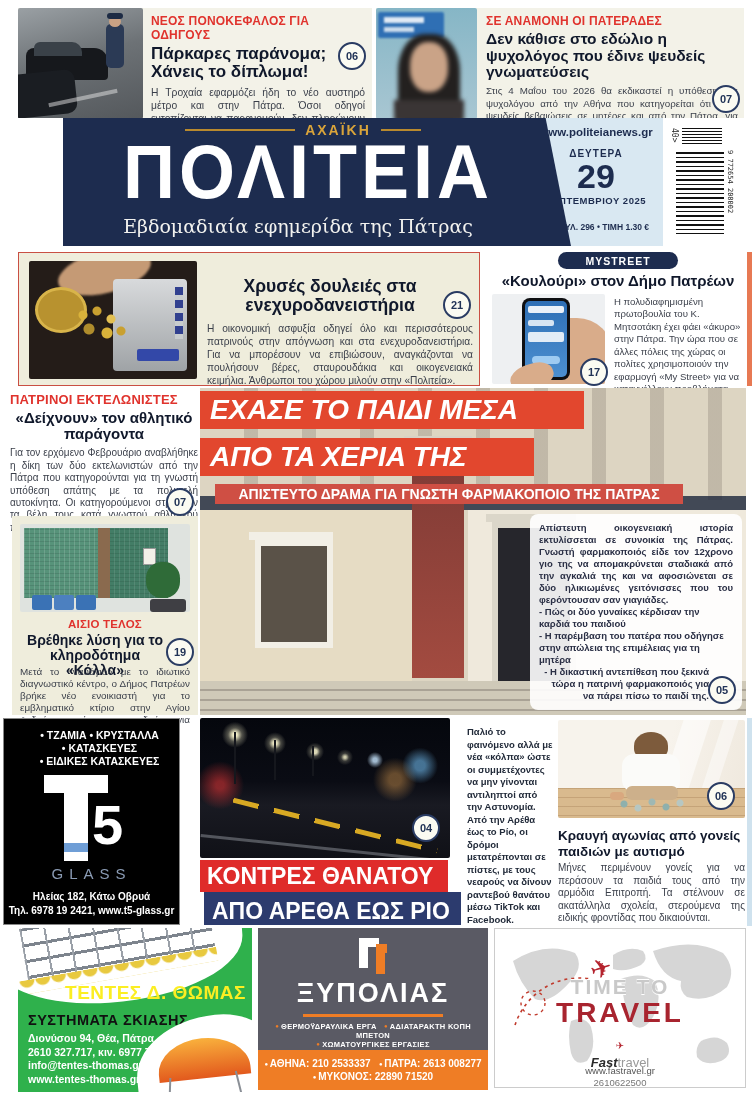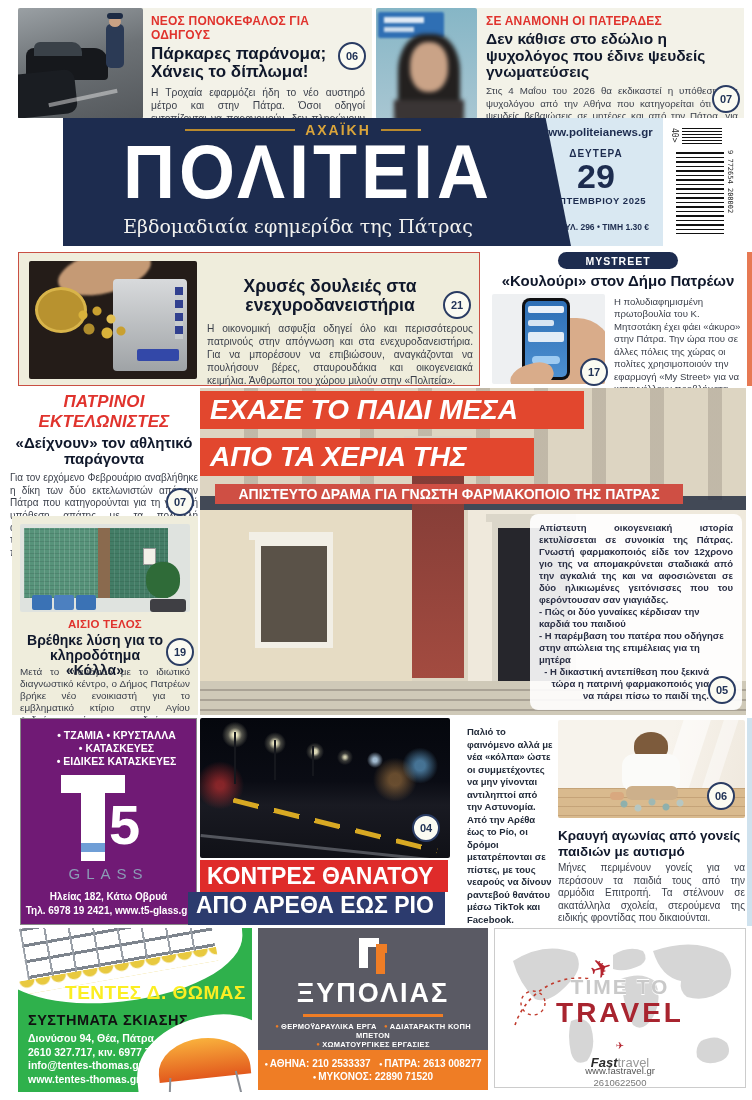--- a/index.html
+++ b/index.html
@@ -127,21 +127,21 @@
       <div class="abs" style="left:36px;top:38px;width:36px;height:10px;background:rgba(255,255,255,.85);border-radius:2px;"></div>
       <div class="abs" style="left:40px;top:62px;width:28px;height:8px;background:#9ecbf2;border-radius:4px;"></div>
       <div class="abs" style="left:18px;bottom:-6px;width:44px;height:26px;background:#d9ac8a;border-radius:45%;transform:rotate(-18deg);"></div>
     </div>
     <div class="badge" style="left:90px;top:106px;">17</div>
     <div class="bd" style="position:absolute;left:124px;top:44px;width:130px;font-size:9.6px;line-height:1.3;text-align:left;">Η πολυδιαφημισμένη πρωτοβουλία του Κ. Μητσοτάκη έχει φάει «άκυρο» στην Πάτρα. Την ώρα που σε άλλες πόλεις της χώρας οι πολίτες χρησιμοποιούν την εφαρμογή «My Street» για να καταγγέλλουν προβλήματα, στην Αχαϊκή πρωτεύουσα το σύστημα παραμένει ανενεργό.</div>
   </div>
   <div class="abs" style="left:747px;top:252px;width:5px;height:134px;background:#e77953;"></div>
 
   <div class="abs" style="left:10px;top:392px;width:188px;height:122px;">
-    <div class="k" style="text-align:center;font-size:17px;font-style:italic;">ΠΑΤΡΙΝΟΙ ΕΚΤΕΛΩΝΙΣΤΕΣ</div>
+    <div class="k" style="text-align:left;font-size:13px;">ΠΑΤΡΙΝΟΙ ΕΚΤΕΛΩΝΙΣΤΕΣ</div>
     <div class="hl" style="text-align:center;font-size:15px;margin-top:3px;">«Δείχνουν» τον αθλητικό παράγοντα</div>
     <div class="bd" style="margin-top:5px;font-size:10px;line-height:1.24;">Για τον ερχόμενο Φεβρουάριο αναβλήθηκε η δίκη των δύο εκτελωνιστών από την Πάτρα που κατηγορούνται για τη γνωστή υπόθεση απάτης με τα πολυτελή αυτοκίνητα. Οι κατηγορούμενοι στρέφουν τα βέλη τους κατά γνωστού αθλητικού παράγοντα.</div>
     <div class="badge" style="right:4px;bottom:-2px;">07</div>
   </div>
 
   <div class="abs beige" style="left:12px;top:516px;width:186px;height:199px;">
     <div class="photo" style="left:8px;top:8px;width:170px;height:88px;background:#dfe3df;">
       <div class="abs" style="left:4px;top:4px;right:22px;bottom:14px;background:#57937a;
            background-image:repeating-linear-gradient(90deg,rgba(255,255,255,.14) 0 1px,transparent 1px 5px),
                             repeating-linear-gradient(0deg,rgba(0,0,0,.1) 0 1px,transparent 1px 4px);"></div>
@@ -190,21 +190,21 @@
 
     <div class="abs" style="left:330px;top:126px;width:212px;height:196px;background:rgba(255,255,255,.9);border-radius:8px;padding:8px 9px;box-sizing:border-box;">
       <div style="font-size:9.5px;font-weight:600;color:#2a2f45;line-height:1.26;text-align:justify;">Απίστευτη οικογενειακή ιστορία εκτυλίσσεται σε συνοικία της Πάτρας. Γνωστή φαρμακοποιός είδε τον 12χρονο γιο της να απομακρύνεται σταδιακά από την αγκαλιά της και να αφοσιώνεται σε δύο ηλικιωμένες γειτόνισσες που του φερόντουσαν σαν γιαγιάδες.</div>
       <div style="font-size:9.5px;font-weight:600;color:#2a2f45;line-height:1.26;">- Πώς οι δύο γυναίκες κέρδισαν την καρδιά του παιδιού</div>
       <div style="font-size:9.5px;font-weight:600;color:#2a2f45;line-height:1.26;">- Η παρέμβαση του πατέρα που οδήγησε στην απώλεια της επιμέλειας για τη μητέρα</div>
       <div style="font-size:9.5px;font-weight:600;color:#2a2f45;line-height:1.26;width:170px;text-align:right;">- Η δικαστική αντεπίθεση που ξεκινά τώρα η πατρινή φαρμακοποιός για να πάρει πίσω το παιδί της.</div>
       <div class="badge" style="right:6px;bottom:6px;">05</div>
     </div>
   </div>
 
-  <div class="abs" style="left:20px;top:718px;width:177px;height:207px;background:#701a75;border:1px solid #888;box-sizing:border-box;padding-left:16px;">
+  <div class="abs" style="left:3px;top:718px;width:177px;height:207px;background:#000000;border:1px solid #888;box-sizing:border-box;padding-left:16px;">
     <div style="color:#fff;font-weight:800;font-size:10.5px;text-align:center;margin-top:10px;">• ΤΖΑΜΙΑ  • ΚΡΥΣΤΑΛΛΑ</div>
     <div style="color:#fff;font-weight:800;font-size:10.5px;text-align:center;margin-top:1px;">• ΚΑΤΑΣΚΕΥΕΣ</div>
     <div style="color:#fff;font-weight:800;font-size:10.5px;text-align:center;margin-top:1px;">• ΕΙΔΙΚΕΣ ΚΑΤΑΣΚΕΥΕΣ</div>
     <div class="abs" style="left:0;top:56px;width:175px;height:110px;">
       <div class="abs" style="left:40px;top:0;width:64px;height:18px;background:#fff;"></div>
       <div class="abs" style="left:60px;top:18px;width:24px;height:68px;background:#fff;"></div>
       <div class="abs" style="left:60px;top:68px;width:24px;height:9px;background:#6f9ed6;"></div>
       <div class="abs" style="left:88px;top:22px;color:#fff;font-weight:800;font-size:56px;line-height:1;">5</div>
       <div class="abs" style="left:0;top:90px;width:100%;text-align:center;color:#8b9cb5;font-size:15px;letter-spacing:6px;">GLASS</div>
     </div>
@@ -226,21 +226,21 @@
     <div class="abs" style="left:74px;top:22px;width:2px;height:40px;background:#15171d;"></div>
     <div class="abs" style="left:112px;top:28px;width:2px;height:30px;background:#15171d;"></div>
     <div class="abs" style="left:30px;bottom:30px;width:210px;height:5px;transform:rotate(14deg);
          background:repeating-linear-gradient(90deg,#d8a923 0 26px,transparent 26px 42px);"></div>
     <div class="abs" style="left:0;bottom:8px;width:250px;height:3px;background:rgba(200,205,215,.35);transform:rotate(6deg);"></div>
     <div class="badge" style="right:10px;bottom:16px;">04</div>
   </div>
   <div class="abs" style="left:200px;top:860px;width:248px;height:32px;background:#df2b2a;display:flex;align-items:center;padding-left:7px;box-sizing:border-box;">
     <span style="color:#fff;font-weight:800;font-size:23px;">ΚΟΝΤΡΕΣ ΘΑΝΑΤΟΥ</span>
   </div>
-  <div class="abs" style="left:188px;top:892px;width:257px;height:33px;background:#2c3b6e;display:flex;align-items:flex-start;padding-left:8px;box-sizing:border-box;">
+  <div class="abs" style="left:204px;top:892px;width:257px;height:33px;background:#2c3b6e;display:flex;align-items:flex-end;padding-left:8px;box-sizing:border-box;">
     <span style="color:#fff;font-weight:800;font-size:23px;">ΑΠΟ ΑΡΕΘΑ ΕΩΣ ΡΙΟ</span>
   </div>
   <div class="abs" style="left:467px;top:726px;width:86px;font-size:9.5px;font-weight:700;color:#222b3a;line-height:1.32;">Παλιό το φαινόμενο αλλά με νέα «κόλπα» ώστε οι συμμετέχοντες να μην γίνονται αντιληπτοί από την Αστυνομία. Από την Αρέθα έως το Ρίο, οι δρόμοι μετατρέπονται σε πίστες, με τους νεαρούς να δίνουν ραντεβού θανάτου μέσω TikTok και Facebook.</div>
 
   <div class="photo" style="left:558px;top:720px;width:187px;height:98px;background:linear-gradient(105deg,#f7f3ec 55%,#efe8dd);">
     <div class="abs" style="left:110px;top:-10px;width:26px;height:120px;background:rgba(255,255,255,.55);transform:rotate(18deg);"></div>
     <div class="abs" style="left:150px;top:-10px;width:14px;height:120px;background:rgba(255,255,255,.45);transform:rotate(18deg);"></div>
     <div class="abs" style="left:0;bottom:0;width:100%;height:30px;background:#d9ba8e;
          background-image:repeating-linear-gradient(180deg,rgba(150,110,70,.3) 0 1px,transparent 1px 9px);"></div>
     <div class="abs" style="left:76px;top:12px;width:34px;height:28px;background:#7d5b3c;border-radius:50% 50% 40% 40%;"></div>

